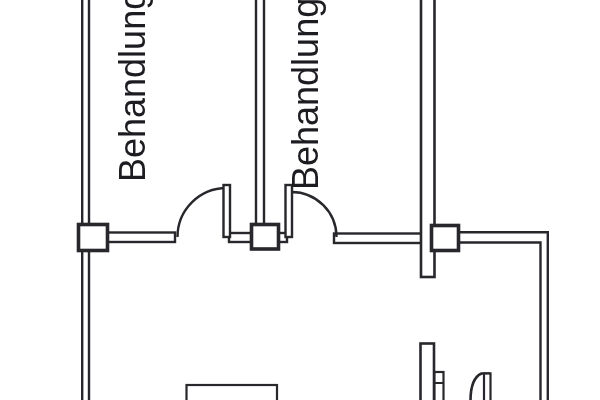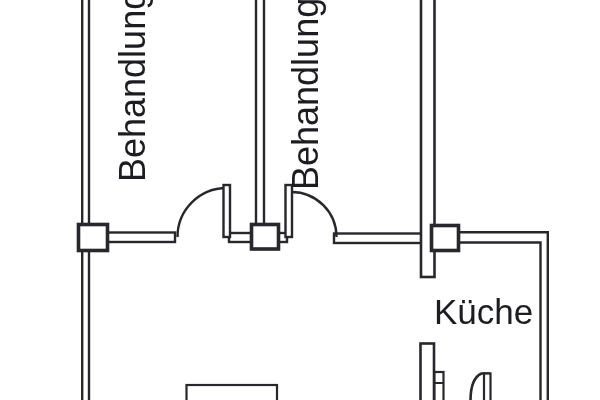--- a/index.html
+++ b/index.html
@@ -75,15 +75,14 @@
       <line x1="434.5" y1="383" x2="443.5" y2="383" stroke-width="2"></line>
       <path d="M 470.5 401 C 470.5 387 473.5 377 481.5 373.5 L 490.5 373.5" stroke-width="2.6"></path>
       <rect x="484" y="373.5" width="6.5" height="31" stroke-width="2.2" fill="#ffffff"></rect>
     </g>
   </svg>
 
   <div class="room-label vertical" style="left:152px; top:144px;">Behandlung</div>
 
   <div class="room-label vertical" style="left:325px; top:152px;">Behandlung</div>
 
-  <div class="room-label horizontal" style="left:434px; top:294px;">Küche</div>
 
 </div>
 
 </body></html>

